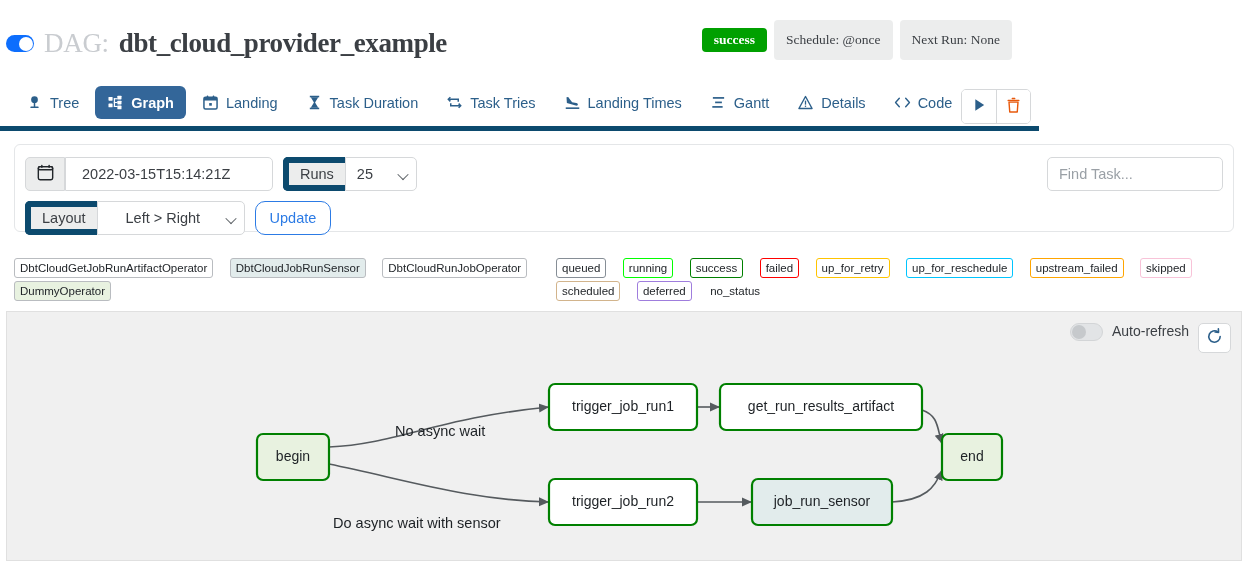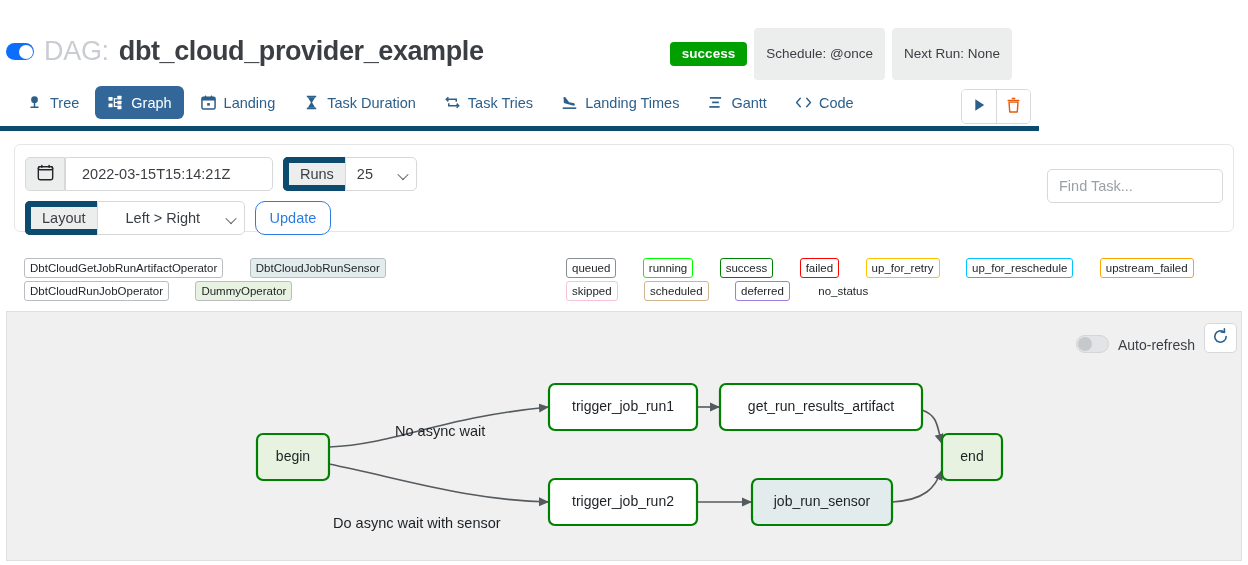--- a/index.html
+++ b/index.html
@@ -7,21 +7,21 @@
     margin: 0; padding: 0;
     width: 1248px; height: 565px;
     background: #ffffff;
     font-family: "Liberation Sans", sans-serif;
     -webkit-font-smoothing: antialiased;
   }
   .page { position: relative; width: 1248px; height: 565px; overflow: hidden; }
 
   
   .header {
-    position: absolute; left: 0; top: 8px; width: 1020px; height: 72px;
+    position: absolute; left: 0; top: 0; width: 1020px; height: 72px; font-family: Liberation Serif, serif;
   }
   .dag-title-row {
     position: absolute; left: 6px; top: 28px;
     display: flex; align-items: center; gap: 10px;
   }
   .dag-toggle {
     width: 28px; height: 17px; border-radius: 9px; background: #0d6efd;
     position: relative; flex: none; cursor: pointer;
   }
   .dag-toggle::after {
@@ -37,35 +37,35 @@
   .header-badges {
     position: absolute; right: 8px; top: 20px;
     display: flex; align-items: center; gap: 7px;
   }
   .badge-success {
     background: #00a000; color: #fff; font-size: 13.5px; font-weight: 700;
     padding: 4px 12px; border-radius: 4px; line-height: 16px;
   }
   .badge-gray {
     background: #eceded; color: #3b3f44; font-size: 13.5px; font-weight: 400;
-    padding: 18px 12px; border-radius: 4px; line-height: 16px;
+    padding: 12px 12px; border-radius: 4px; line-height: 16px;
   }
 
   
   .navbar {
     position: absolute; left: 0; top: 82px; width: 1039px; height: 49px;
     border-bottom: 5px solid #0c4a6e;
   }
   .tabs { position: absolute; left: 14px; top: 4px; display: flex; align-items: center; gap: 4px; }
   .tab {
     display: flex; align-items: center; gap: 7px;
     padding: 8px 12px; border-radius: 6px; cursor: pointer;
     color: #2c5f8a; font-size: 14.5px; white-space: nowrap;
   }
-  .tab.active { background: #336699; color: #ffffff; font-weight: 400; }
+  .tab.active { background: #336699; color: #ffffff; font-weight: 700; }
   .tab .ic { display: flex; align-items: center; justify-content: center; width: 17px; height: 17px; flex: none; }
   .tab .ic svg { display: block; }
 
   .nav-actions {
     position: absolute; right: 8px; top: 7px;
     display: flex; border: 1px solid #d6d8da; border-radius: 5px; overflow: hidden;
     background: #fff;
   }
   .nav-actions .nbtn {
     width: 34px; height: 33px; display: flex; align-items: center; justify-content: center;
@@ -109,49 +109,49 @@
     background: #eceded; border: 1px solid #d6d8da; border-radius: 5px 0 0 5px;
     width: 40px; height: 34px; display: flex; align-items: center; justify-content: center;
     cursor: pointer;
   }
   .btn-outline {
     background: #fff; border: 1px solid #2c7be5; color: #2c7be5;
     font-size: 14.5px; height: 34px; padding: 0 14px; border-radius: 10px;
     display: flex; align-items: center; cursor: pointer;
   }
   .find-input {
-    position: absolute; right: 10px; top: 24px;
+    position: absolute; right: 10px; top: 12px;
     width: 176px; height: 34px; background: #fff;
     border: 1px solid #d6d8da; border-radius: 5px;
     display: flex; align-items: center; padding: 0 11px;
     color: #9aa0a6; font-size: 14.5px; cursor: text;
   }
 
   
   .legend {
     position: absolute; left: 0; top: 258px; width: 1248px;
   }
   .legend-ops { position: absolute; left: 6px; top: 0; width: 530px; }
   .legend-status { position: absolute; left: 548px; top: 0; width: 700px; }
   .chip {
     display: inline-flex; align-items: center;
     font-size: 11.5px; line-height: 12px; color: #22262a;
     border: 1px solid #b9bcc0; border-radius: 3px;
-    padding: 3px 5px; margin: 0 4px 3px 18px; background: #fff;
+    padding: 3px 5px; margin: 0 4px 3px 8px; background: #fff;
     white-space: nowrap; cursor: pointer;
   }
   .chip.plain { border: none; background: transparent; padding: 3px 2px; cursor: default; }
 
   
   .canvas {
     position: absolute; left: 6px; top: 311px; width: 1236px; height: 250px;
     background: #f0f0f0; border: 1px solid #e0e0e0;
   }
   .refresh-row {
-    position: absolute; right: 4px; top: 11px; display: flex; align-items: flex-end; gap: 9px;
+    position: absolute; right: 10px; top: 11px; display: flex; align-items: flex-start; gap: 9px;
   }
   .switch {
     width: 33px; height: 18px; border-radius: 9px; background: #e2e4e6;
     border: 1px solid #d3d5d7; position: relative; cursor: pointer; flex: none;
   }
   .switch::after {
     content: ""; position: absolute; left: 1px; top: 1px;
     width: 14px; height: 14px; border-radius: 50%; background: #c6c9cc;
   }
   .refresh-label { font-size: 14px; color: #3b3f44; }
@@ -263,20 +263,30 @@
         <span class="ic">
           <svg width="15" height="15" viewBox="0 0 16 16">
               <rect x="2" y="2.2" width="12" height="1.8" fill="#2c5f8a"></rect>
               <rect x="4.4" y="7" width="7.2" height="1.8" fill="#2c5f8a"></rect>
               <rect x="1.4" y="11.8" width="11" height="1.8" fill="#2c5f8a"></rect>
             </svg>
         </span>
         <span>Gantt</span>
       </div>
 
+      <div class="tab">
+        <span class="ic">
+          <svg width="15" height="15" viewBox="0 0 16 16">
+              <path d="M8 1.6 L15 14.4 L1 14.4 Z" fill="none" stroke="#2c5f8a" stroke-width="1.5" stroke-linejoin="round"></path>
+              <rect x="7.3" y="6" width="1.4" height="4.3" fill="#2c5f8a"></rect>
+              <rect x="7.3" y="11.3" width="1.4" height="1.4" fill="#2c5f8a"></rect>
+            </svg>
+        </span>
+        <span>Details</span>
+      </div>
 
       <div class="tab">
         <span class="ic">
           <svg width="17" height="15" viewBox="0 0 18 16">
               <path d="M5.6 3.4 L1.6 8 L5.6 12.6" fill="none" stroke="#2c5f8a" stroke-width="1.5" stroke-linecap="round" stroke-linejoin="round"></path>
               <path d="M12.4 3.4 L16.4 8 L12.4 12.6" fill="none" stroke="#2c5f8a" stroke-width="1.5" stroke-linecap="round" stroke-linejoin="round"></path>
             </svg>
         </span>
         <span>Code</span>
       </div>

